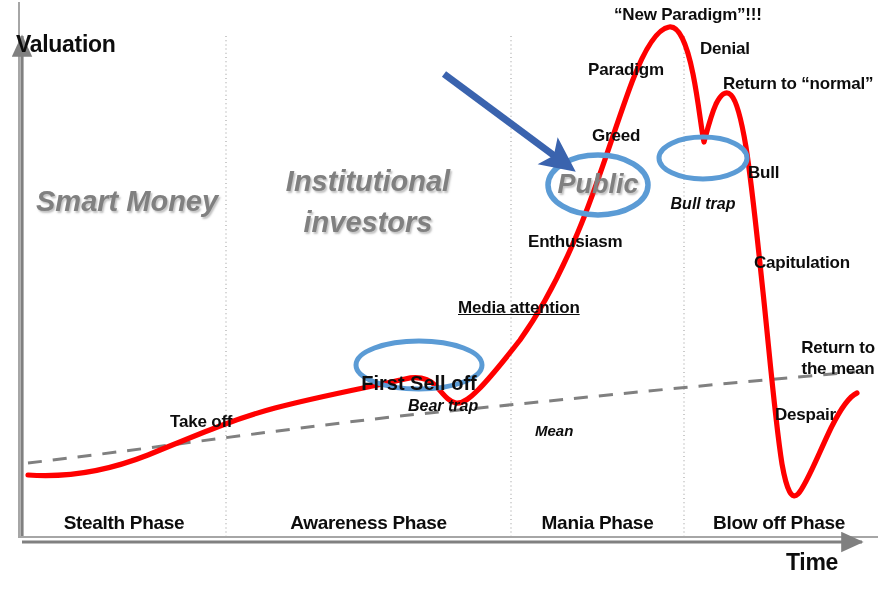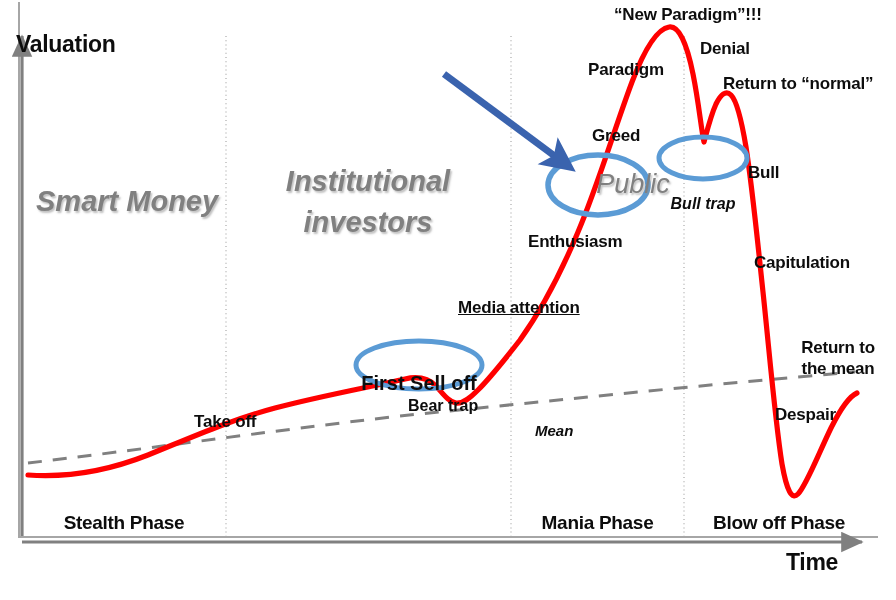--- a/index.html
+++ b/index.html
@@ -46,20 +46,21 @@
     line-height: 1.12;
   }
   .lbl-emotion {
     font-size: 17px;
     font-weight: bold;
     letter-spacing: -0.2px;
   }
   .lbl-trap {
     font-size: 16px;
     font-weight: bold;
+    font-style: italic;
   }
   .lbl-mean {
     font-size: 15px;
     font-weight: bold;
     font-style: italic;
   }
   .lbl-phase {
     font-size: 19px;
     font-weight: bold;
     letter-spacing: -0.3px;
@@ -72,25 +73,24 @@
   .lbl-actor {
     font-size: 29px;
     font-weight: bold;
     font-style: italic;
     color: #808080;
     text-align: center;
     text-shadow: 1.5px 1.5px 2px rgba(140,140,140,0.55);
   }
   .lbl-actor-public {
     font-size: 27px;
-    font-weight: normal;
+    font-weight: bold;
     font-style: italic;
     color: #808080;
     text-shadow: 1.5px 1.5px 2px rgba(140,140,140,0.55);
-    padding-left: 35px;
   }
   .lbl-circled {
     font-size: 20px;
     font-weight: bold;
     margin-top: 17px;
   }
   .lbl-circled-italic {
     font-size: 16px;
     font-weight: bold;
     font-style: italic;
@@ -162,21 +162,21 @@
 
   <div class="lbl lbl-axis" style="left:786px; top:550px;">Time</div>
 
   <div class="lbl lbl-actor" style="left:36px; top:185px; width:160px;">Smart Money</div>
 
   <div class="lbl lbl-actor" style="left:253px; top:165px; width:230px;">Institutional</div>
   <div class="lbl lbl-actor" style="left:253px; top:206px; width:230px;">investors</div>
 
   <div class="lbl lbl-actor-public" style="left:552px; top:169px; width:92px; text-align:center;">Public</div>
 
-  <div class="lbl lbl-emotion" style="left:194px; top:412px;">Take off</div>
+  <div class="lbl lbl-emotion" style="left:170px; top:412px;">Take off</div>
 
   <div class="lbl lbl-emotion" style="left:458px; top:298px;text-decoration:underline;">Media attention</div>
 
   <div class="lbl lbl-emotion" style="left:528px; top:232px;">Enthusiasm</div>
 
   <div class="lbl lbl-emotion" style="left:592px; top:126px;">Greed</div>
 
   <div class="lbl lbl-emotion" style="left:588px; top:60px;">Paradigm</div>
 
   <div class="lbl lbl-emotion" style="left:614px; top:5px;">“New Paradigm”!!!</div>
@@ -197,18 +197,19 @@
   <div class="lbl lbl-circled ctr" style="left:359px; top:355px; width:120px;">First Sell off</div>
 
   <div class="lbl lbl-trap" style="left:408px; top:397px;">Bear trap</div>
 
   <div class="lbl lbl-circled-italic ctr" style="left:661px; top:148px; width:84px;margin-top:47px;">Bull trap</div>
 
   <div class="lbl lbl-mean" style="left:535px; top:423px;">Mean</div>
 
   <div class="lbl lbl-phase ctr" style="left:22px; top:512px; width:204px;">Stealth Phase</div>
 
+  <div class="lbl lbl-phase ctr" style="left:226px; top:512px; width:285px;">Awareness Phase</div>
 
   <div class="lbl lbl-phase ctr" style="left:511px; top:512px; width:173px;">Mania Phase</div>
 
   <div class="lbl lbl-phase ctr" style="left:684px; top:512px; width:190px;">Blow off Phase</div>
 
 </div>
 
 </body></html>

